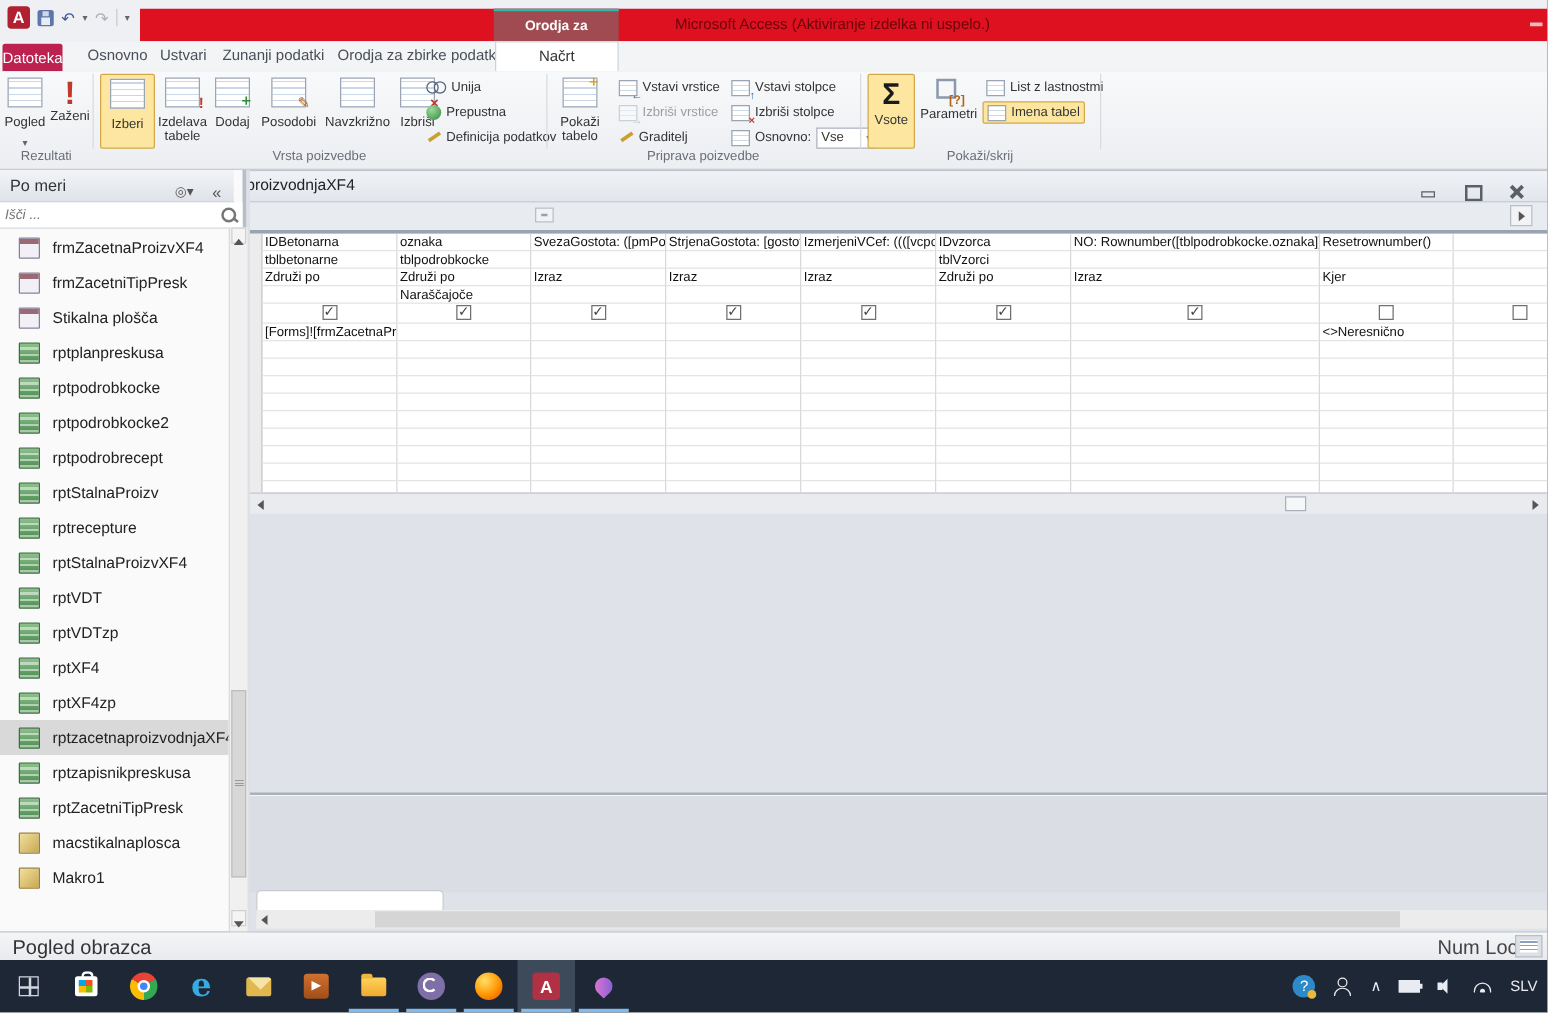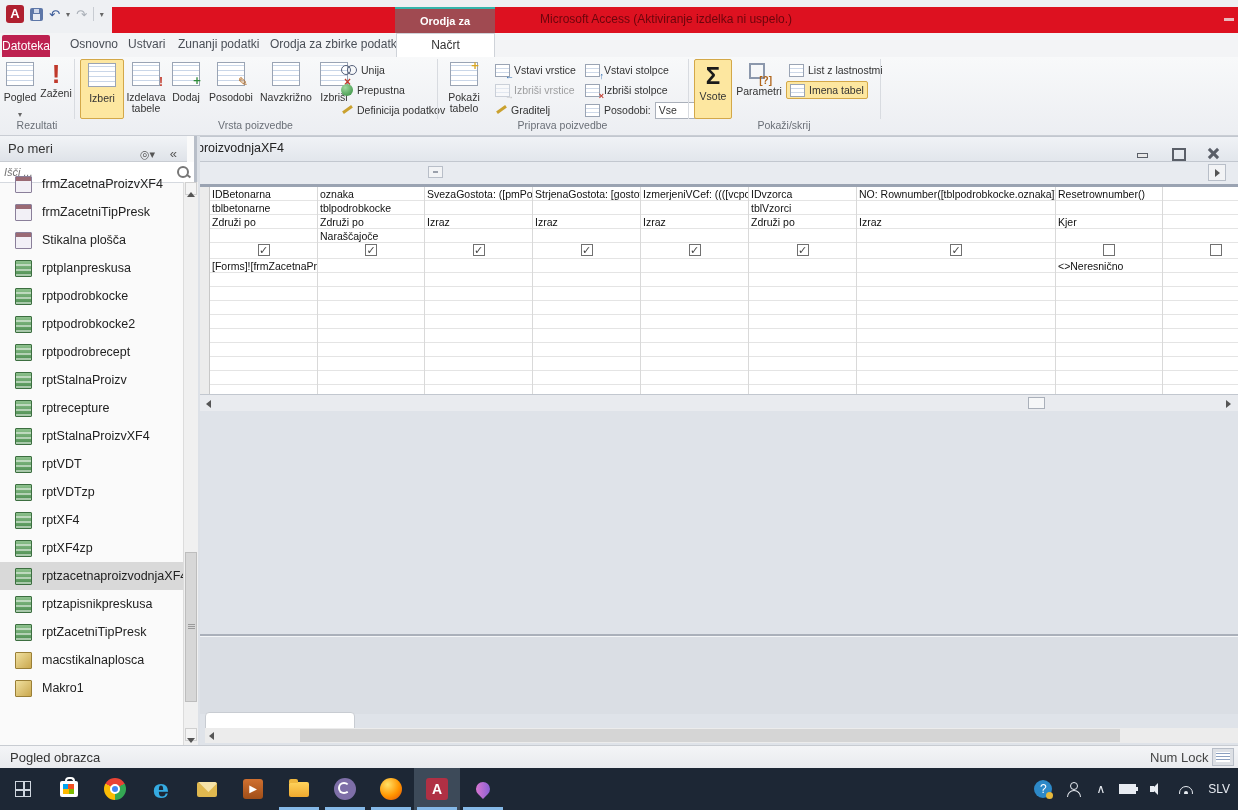--- a/index.html
+++ b/index.html
@@ -67,21 +67,21 @@
   
   #navpane{left:0;top:136px;width:197px;height:609px;background:#fafafa;border-right:3px solid #b8bec8;box-sizing:border-box;}
   #navhdr{left:0;top:0;width:187px;height:26px;background:linear-gradient(#f2f4f7,#dfe3e9);
     border-bottom:1px solid #c8ccd2;font-size:13px;color:#333;line-height:26px;padding-left:8px;box-sizing:border-box;}
   .navhdr-ic{position:absolute;top:5px;font-size:11px;color:#555;}
   #navsearch{left:0;top:26px;width:194px;height:20px;background:#fff;border-bottom:1px solid #d5d9df;}
   #navsearch input{width:170px;height:18px;border:none;outline:none;font-style:italic;font-size:11px;color:#777;
     padding:0 4px;font-family:inherit;}
   .mag{position:absolute;right:5px;top:4px;width:8px;height:8px;border:2px solid #777;border-radius:50%;}
   .mag:after{content:"";position:absolute;left:7px;top:7px;width:5px;height:2px;background:#777;transform:rotate(40deg);}
-  #navlist{left:0;top:34px;width:183px;height:560px;overflow:hidden;}
+  #navlist{left:0;top:48px;width:183px;height:560px;overflow:hidden;}
   .nav-item{height:28px;display:flex;align-items:center;font-size:12.5px;color:#222;}
   .nav-item.sel{background:#d9d9d9;}
   .obj-icon{width:15px;height:15px;flex:none;margin:0 10px 0 15px;border-radius:1px;}
   .obj-icon.form{border:1px solid #8a7f9a;background:linear-gradient(180deg,#9a6a74 0 4px,#f2f0f6 4px);}
   .obj-icon.report{border:1px solid #3c6e40;background:
     repeating-linear-gradient(0deg,rgba(255,255,255,.5) 0 2px,transparent 2px 5px),
     linear-gradient(#8cc08c,#4e8f52);}
   .obj-icon.macro{border:1px solid #9a7f36;background:linear-gradient(135deg,#f0e0a0,#caa84e);}
   #navsb{left:183px;top:46px;width:14px;height:606px;background:#f0f0f0;border-left:1px solid #dcdcdc;}
   .sb-btn{left:1px;width:12px;height:13px;background:#f4f4f4;border:1px solid #d0d0d0;box-sizing:border-box;text-align:center;}
@@ -124,21 +124,21 @@
   .gsb-btn{top:2px;width:13px;height:12px;text-align:center;line-height:10px;}
   .gsb-thumb{left:828px;top:2px;width:17px;height:12px;background:#f6f7f8;border:1px solid #aab0ba;box-sizing:border-box;}
   #lowsep{left:0;top:497px;width:1038px;height:2px;background:#aab0ba;border-bottom:1px solid #f4f6f8;}
   #lowarea{left:0;top:500px;width:1038px;height:77px;background:#dadee4;}
   .whitecard{left:5px;top:575px;width:148px;height:18px;background:#fff;border:1px solid #c8ccd2;
     border-radius:4px 4px 0 0;}
   #docsb{left:5px;top:591px;width:1033px;height:15px;background:#ececec;}
   .docsb-thumb{left:95px;top:1px;width:820px;height:13px;background:#d5d5d5;}
   
   #statusbar{left:0;top:745px;width:1238px;height:23px;background:linear-gradient(#f4f5f7,#e8eaee);
-    border-top:1px solid #c8ccd2;font-size:13px;color:#333;}
+    border-top:1px solid #c8ccd2;font-size:16px;color:#333;}
   #sb-left{left:10px;top:4px;}
   #sb-right{left:1150px;top:4px;color:#444;}
   #sb-views{left:1212px;top:2px;width:22px;height:18px;background:#dde0e5;border:1px solid #b8bec8;
     box-sizing:border-box;}
   #sb-views .vg{position:absolute;left:3px;top:3px;width:14px;height:10px;background:
     repeating-linear-gradient(0deg,#fff 0 2px,#8ca0c0 2px 3px);}
   
   #taskbar{left:0;top:768px;width:1238px;height:42px;background:#1d2735;display:flex;align-items:stretch;}
   .tslot{position:relative;width:46px;display:flex;align-items:center;justify-content:center;flex:none;}
   .tslot.active{background:#3d4a59;}
@@ -306,21 +306,21 @@
       <span>Vstavi stolpce</span>
     </div>
     <div class="smbtn abs" style="left:582px;top:24px">
       <span class="mini">
           <span class="ov" style="color:#c0392b">×</span>
         </span>
       <span>Izbriši stolpce</span>
     </div>
     <div class="smbtn abs" style="left:582px;top:44px">
       <span class="mini"></span>
-      <span>Posodobi:</span>
+      <span>Osnovno:</span>
       <span class="dropbox">
         <span>Vse</span>
         <span class="dd">▾</span>
       </span>
     </div>
     <div class="grplabel abs" style="left:437px;width:251px">Priprava poizvedbe</div>
     <div class="grp-sep abs" style="left:688px"></div>
 
     <div class="bigbtn sel abs" style="left:694px;width:38px">
       <span class="sigma">Σ</span>

